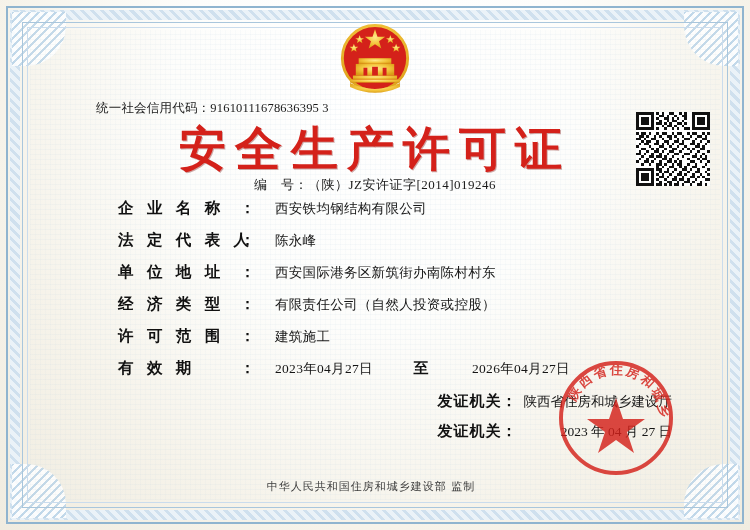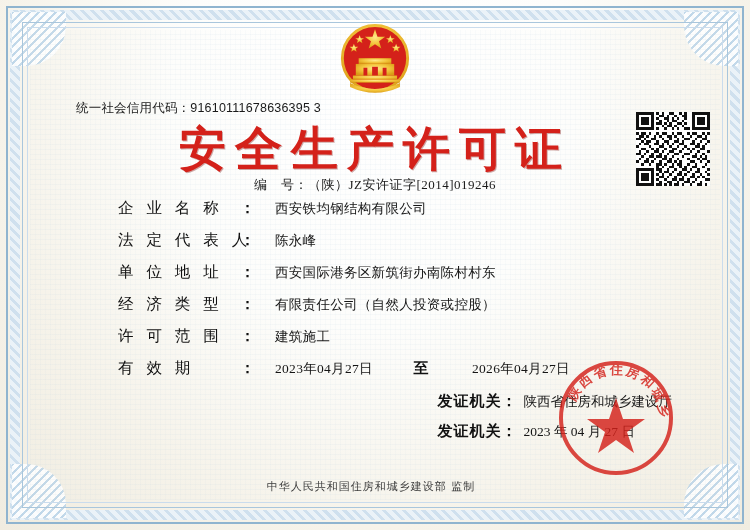--- a/index.html
+++ b/index.html
@@ -81,27 +81,27 @@
     left: 50%;
     top: 14px;
     transform: translateX(-50%);
     width: 96px;
     height: 96px;
   }
 
   
   .credit-code {
     position: absolute;
-    left: 76px;
+    left: 96px;
     top: 100px;
     font-size: 12.5px;
     color: #1a1a1a;
     letter-spacing: .2px;
     white-space: nowrap;
-    font-family: Liberation Sans, sans-serif;
+    font-family: Liberation Serif, serif;
   }
   .title {
     position: absolute;
     left: 0; right: 0;
     top: 118px;
     text-align: center;
     font-size: 47px;
     font-weight: bold;
     letter-spacing: 9px;
     color: #d4211a;
@@ -140,21 +140,21 @@
     align-items: baseline;
     height: 32px;
   }
   .row .label {
     width: 122px;
     font-size: 15.5px;
     color: #111;
     letter-spacing: 4px;
     white-space: nowrap;
     font-family: "DejaVu Sans", sans-serif;
-    font-weight: normal;
+    font-weight: bold;
   }
   .row .colon {
     width: 12px;
     font-size: 15px;
     color: #111;
     font-family: "DejaVu Sans", sans-serif;
     font-weight: bold;
   }
   .row .value {
     font-size: 13.5px;
@@ -179,20 +179,21 @@
     position: absolute;
     right: 78px;
     top: 392px;
     text-align: left;
   }
   .issue .iline {
     display: flex;
     align-items: baseline;
     height: 30px;
     white-space: nowrap;
+    justify-content: space-between;
   }
   .issue .ilabel {
     font-size: 15px;
     color: #111;
     font-family: "DejaVu Sans", sans-serif;
     font-weight: bold;
     letter-spacing: 1px;
   }
   .issue .ivalue {
     font-size: 13.5px;

